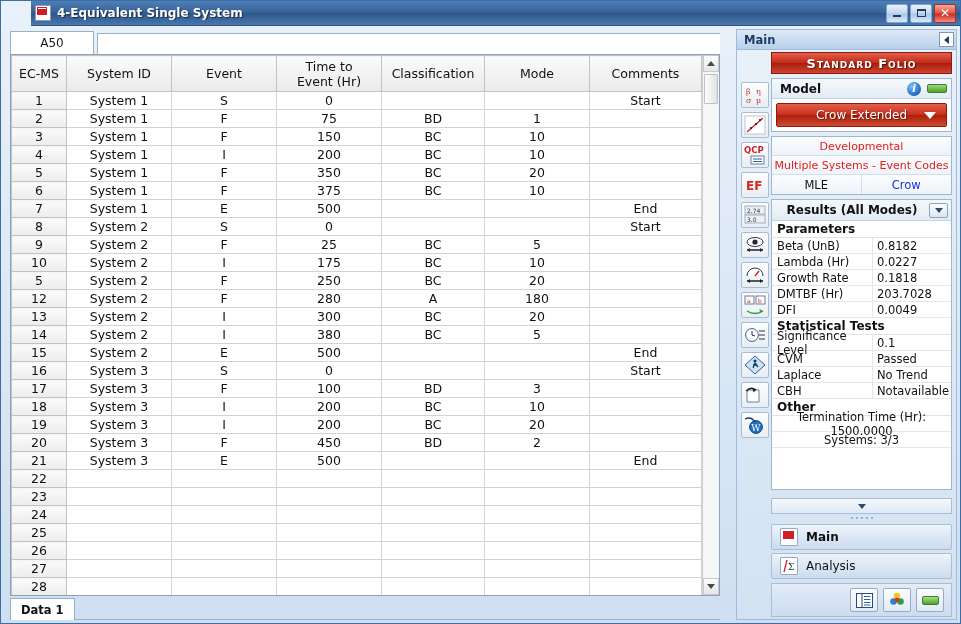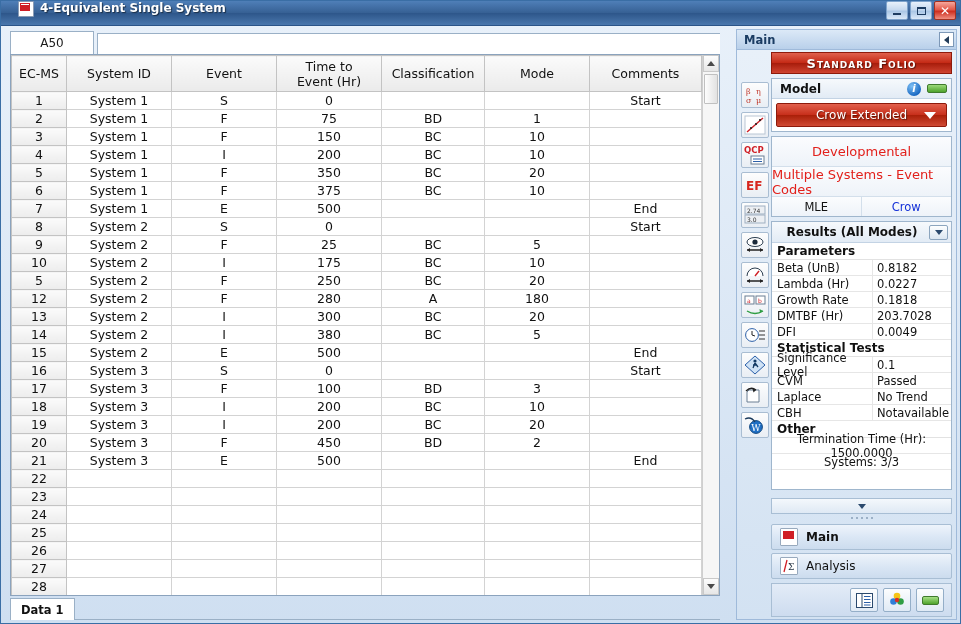--- a/index.html
+++ b/index.html
@@ -13,23 +13,24 @@
     position: absolute; left: 0; top: 0;
     width: 961px; height: 624px;
     background: linear-gradient(to bottom, #e9f1fa 0%, #cfdff1 100%);
     border: 1px solid #3a6ea5;
     display: flex; flex-direction: column;
   }
   
   .titlebar {
     height: 25px; flex: 0 0 25px;
     background: linear-gradient(to bottom, #4f7fb8 0%, #376195 48%, #2e578b 52%, #4a77ad 100%);
-    display: flex; 
-    padding: 0 2px 0 17px;
+    display: flex; align-items: center;
+    padding: 0 2px 0 4px;
     border-bottom: 1px solid #2b5488;
+    margin-left: 30px;
   }
   .app-icon {
     width: 16px; height: 16px; flex: 0 0 16px;
     background: #fff; border: 1px solid #8a9cb5;
     position: relative; margin-right: 6px;
     border-radius: 1px;
   }
   .app-icon::before {
     content: ""; position: absolute; left: 1px; top: 1px;
     width: 10px; height: 8px; background: #cf1f26;
@@ -232,22 +233,22 @@
     display: flex; align-items: center; justify-content: center;
     color: #fff; font-size: 12px; position: relative; cursor: pointer;
     text-shadow: 1px 1px 1px rgba(0,0,0,.45);
   }
   .model-btn .caret {
     position: absolute; right: 10px; top: 50%; margin-top: -3px;
     width: 0; height: 0; border-left: 6px solid transparent;
     border-right: 6px solid transparent; border-top: 7px solid #fff;
   }
   .sub-row {
-    height: 30px; display: flex; align-items: center; justify-content: center;
-    border-bottom: 1px solid #d3dfeb; font-size: 13px;
+    height: 19px; display: flex; align-items: center; justify-content: center;
+    border-bottom: 1px solid #d3dfeb; font-size: 11px;
     background: linear-gradient(to bottom,#fbfcfe,#eef3f9);
     cursor: pointer;
   }
   .sub-row.red { color: #e2201b; }
   .split-row { height: 19px; display: flex; border-bottom: none; }
   .split-cell {
     flex: 1 1 50%; display: flex; align-items: center; justify-content: center;
     font-size: 11.5px; background: linear-gradient(to bottom,#fbfcfe,#eef3f9);
     cursor: pointer;
   }

